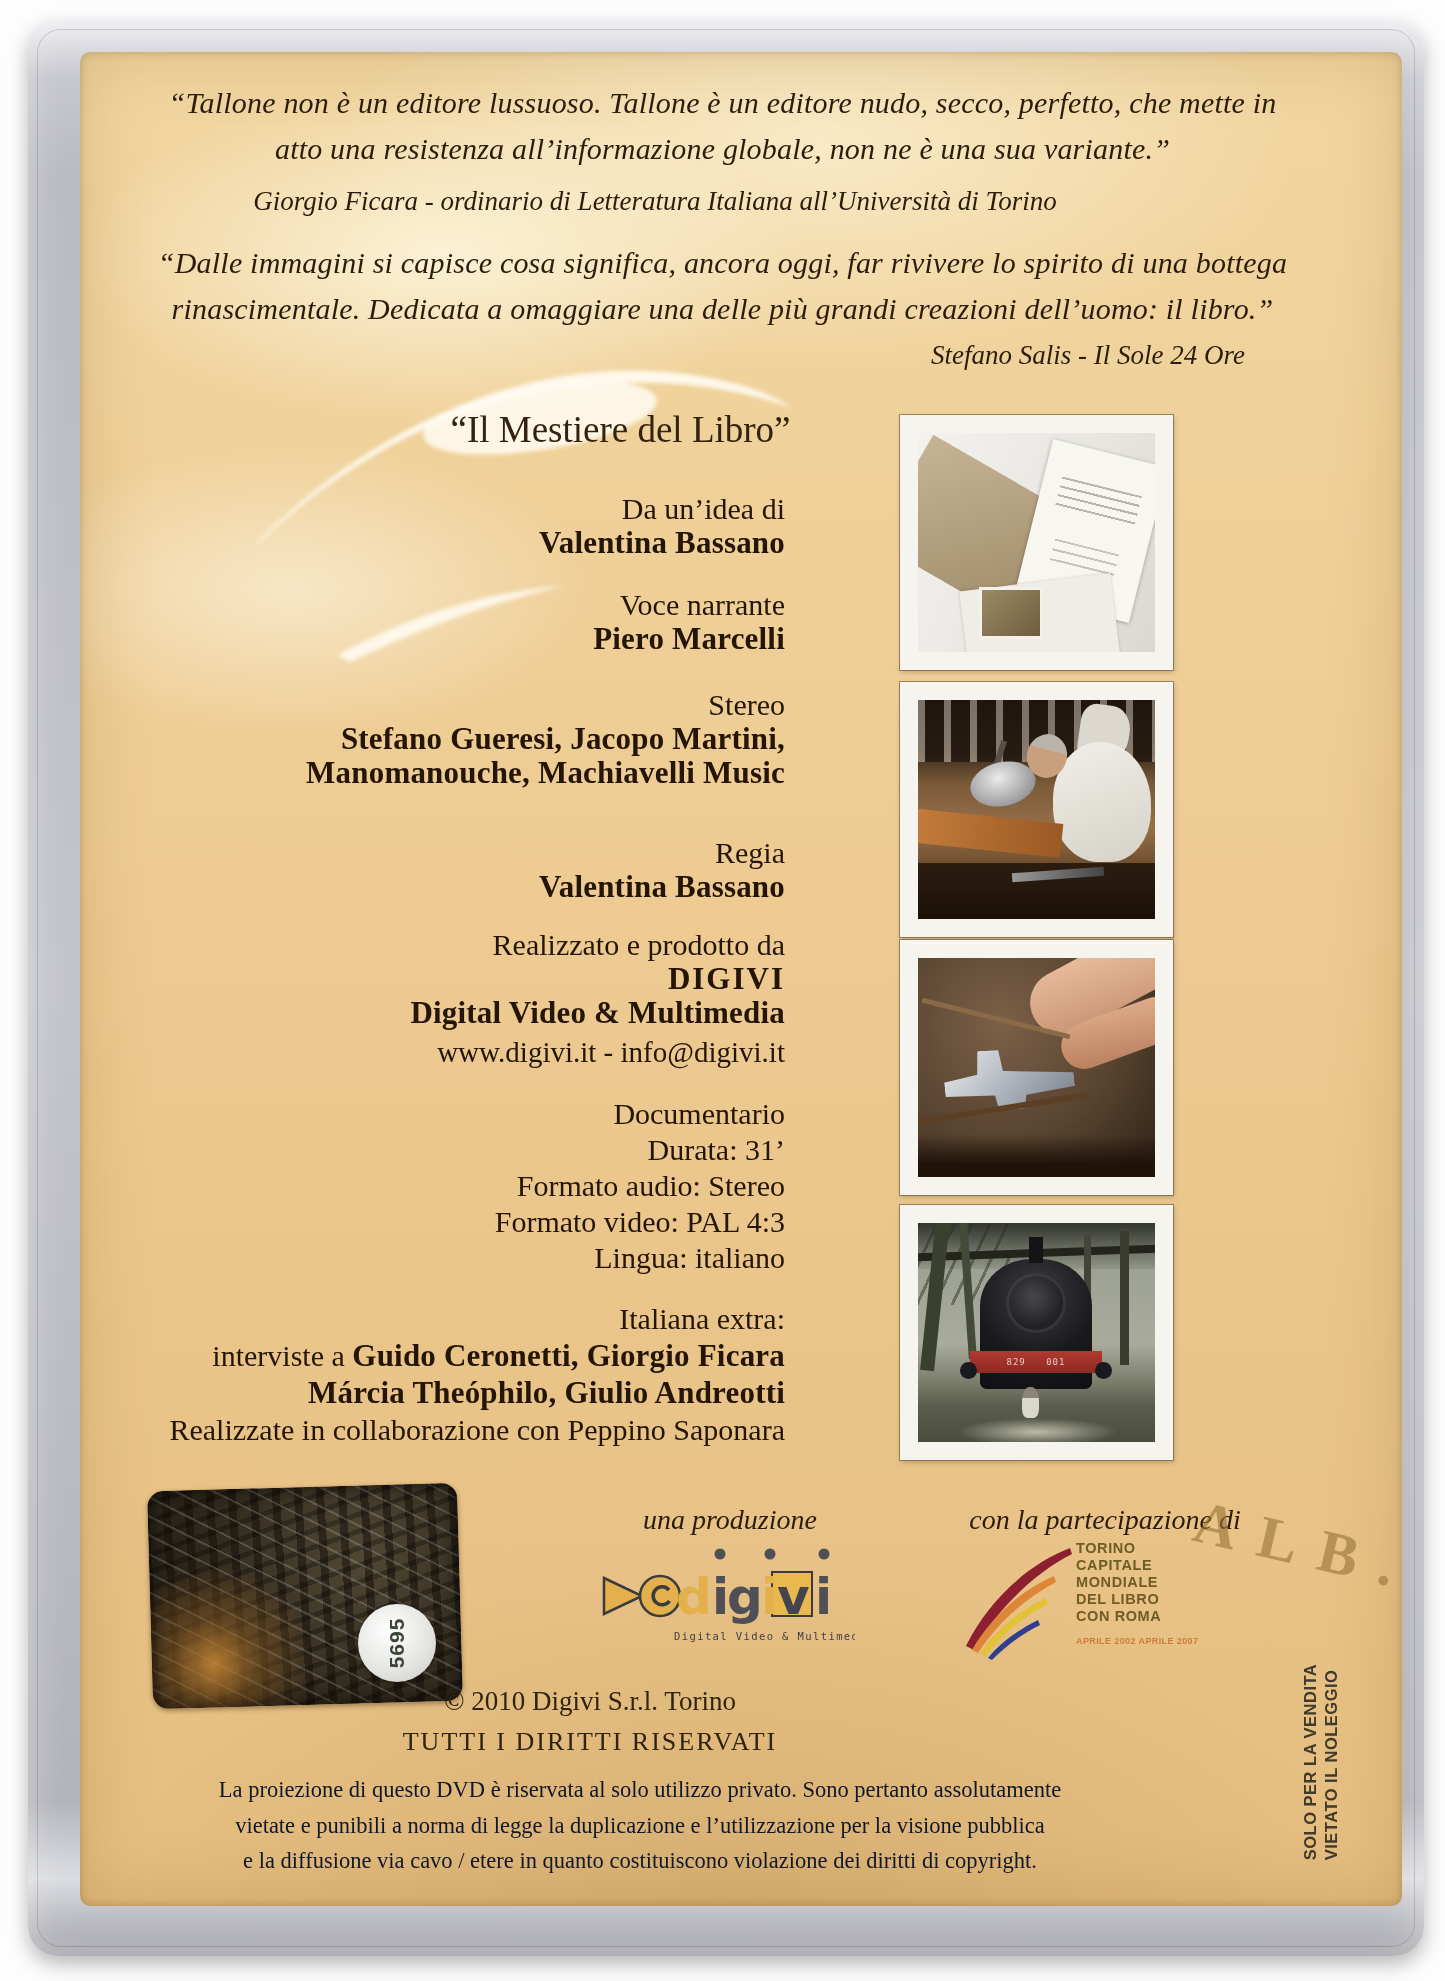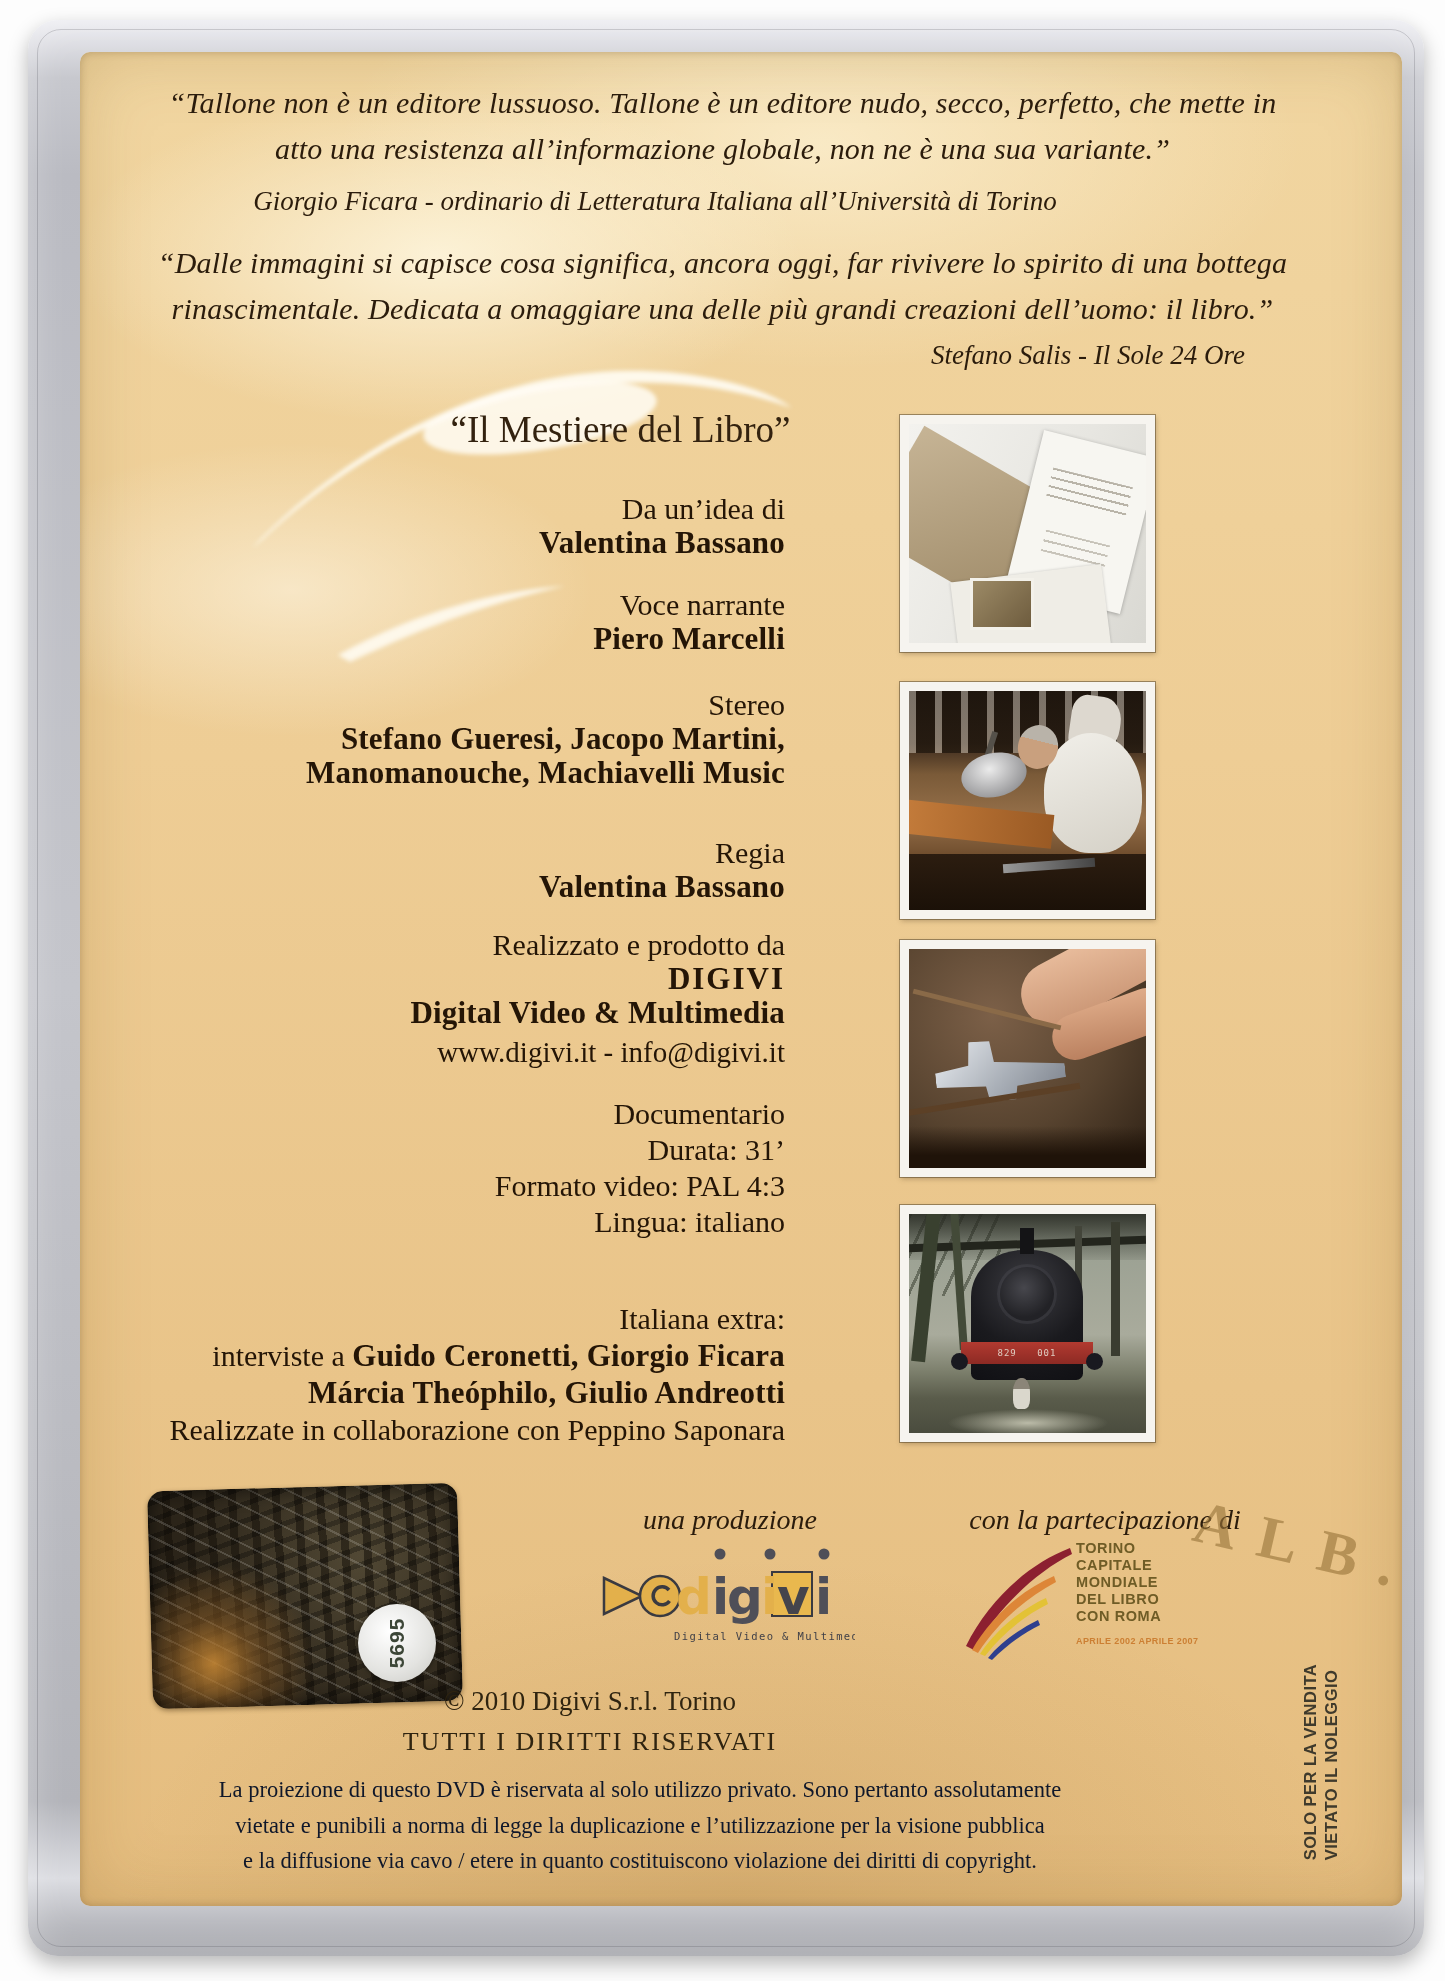--- a/index.html
+++ b/index.html
@@ -29,21 +29,21 @@
   .quote{left:90px;width:1265px;font-style:italic;font-size:30px;line-height:46px;text-align:center;letter-spacing:.2px;color:#2b1c0c}
   .attr{font-style:italic;font-size:27px;color:#2b1c0c}
   .title{left:438px;width:365px;top:408px;font-size:37px;text-align:center;color:#33220f}
 
   .cg{position:absolute;left:140px;width:645px;text-align:right;z-index:3;font-size:30px;line-height:34px;color:#241506}
   .cg b{font-size:31px;letter-spacing:.2px}
   .cg .sp{line-height:36px}
   .cg .xl{line-height:37px}
 
   
-  .photo{position:absolute;left:900px;width:237px;background:#f6f4ef;padding:9px;z-index:3;
+  .photo{position:absolute;left:900px;width:237px;background:#f6f4ef;padding:18px;z-index:3;
          box-shadow:0 0 0 1px rgba(90,72,45,.55), 1px 2px 5px rgba(90,70,40,.35)}
   .pimg{width:237px;height:219px;position:relative;overflow:hidden}
   .pimg>div{position:absolute}
 
   .p1{background:linear-gradient(115deg,#f3f2ee,#e7e6e1 55%,#d9d8d2)}
   .b-spine{left:-30px;top:-42px;width:172px;height:150px;background:linear-gradient(135deg,#55523f,#33312а 70%,#2e2c26);transform:rotate(30deg)}
   .b-flap{left:-26px;top:34px;width:162px;height:122px;background:linear-gradient(135deg,#c6b495,#9f8b69);transform:rotate(30deg)}
   .b-card1{right:5px;top:18px;width:118px;height:160px;background:#f7f6f1;transform:rotate(14deg);box-shadow:0 1px 4px rgba(0,0,0,.3)}
   .b-lines1{position:absolute;left:18px;top:34px;right:18px;height:34px;background:repeating-linear-gradient(180deg,rgba(110,100,80,.45) 0 2px,transparent 2px 9px)}
   .b-lines2{position:absolute;left:26px;top:96px;right:26px;height:22px;background:repeating-linear-gradient(180deg,rgba(110,100,80,.35) 0 2px,transparent 2px 10px)}
@@ -177,20 +177,21 @@
   </div>
   <div class="cg" style="top:928px">
     <div>Realizzato e prodotto da</div>
     <div><b style="letter-spacing:2px">DIGIVI</b></div>
     <div><b>Digital Video &amp; Multimedia</b></div>
     <div style="margin-top:5px;font-size:29px">www.digivi.it  - info@digivi.it</div>
   </div>
   <div class="cg" style="top:1096px">
     <div class="sp">Documentario</div>
     <div class="sp">Durata: 31’</div>
+    <div class="sp">Formato audio: Stereo</div>
     <div class="sp">Formato video: PAL 4:3</div>
     <div class="sp">Lingua: italiano</div>
   </div>
   <div class="cg" style="top:1300px">
     <div class="xl">Italiana extra:</div>
     <div class="xl">
       <span>interviste a </span><b>Guido Ceronetti, Giorgio Ficara</b>
     </div>
     <div class="xl"><b>Márcia Theóphilo, Giulio Andreotti</b></div>
     <div class="xl">Realizzate in collaborazione con Peppino Saponara</div>

